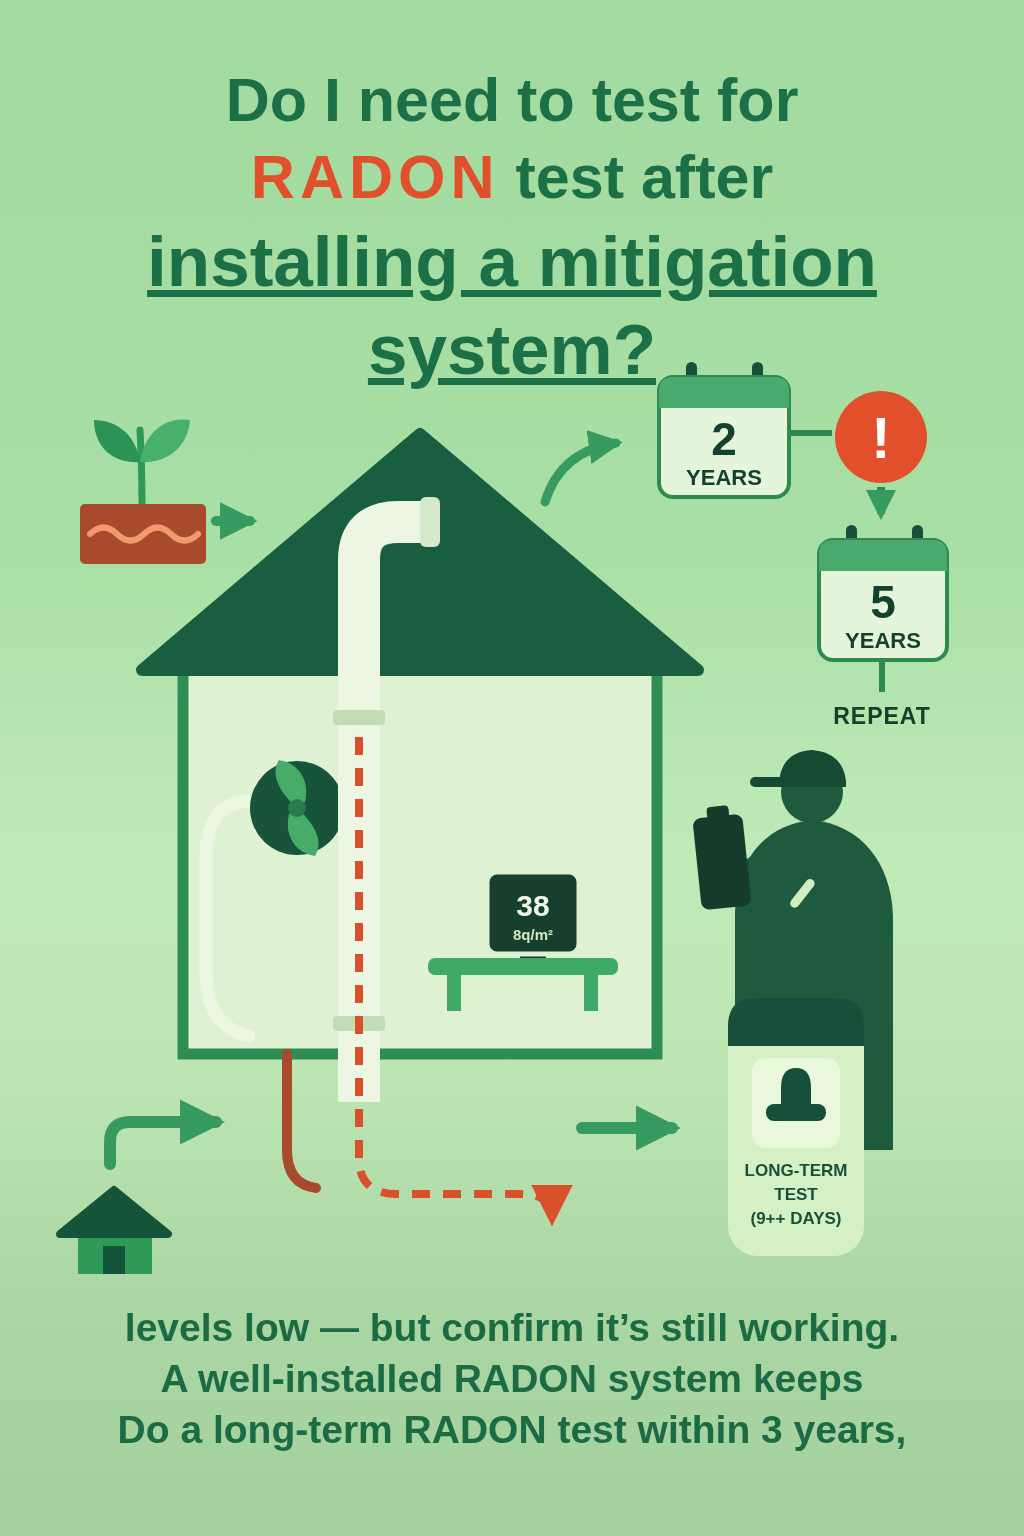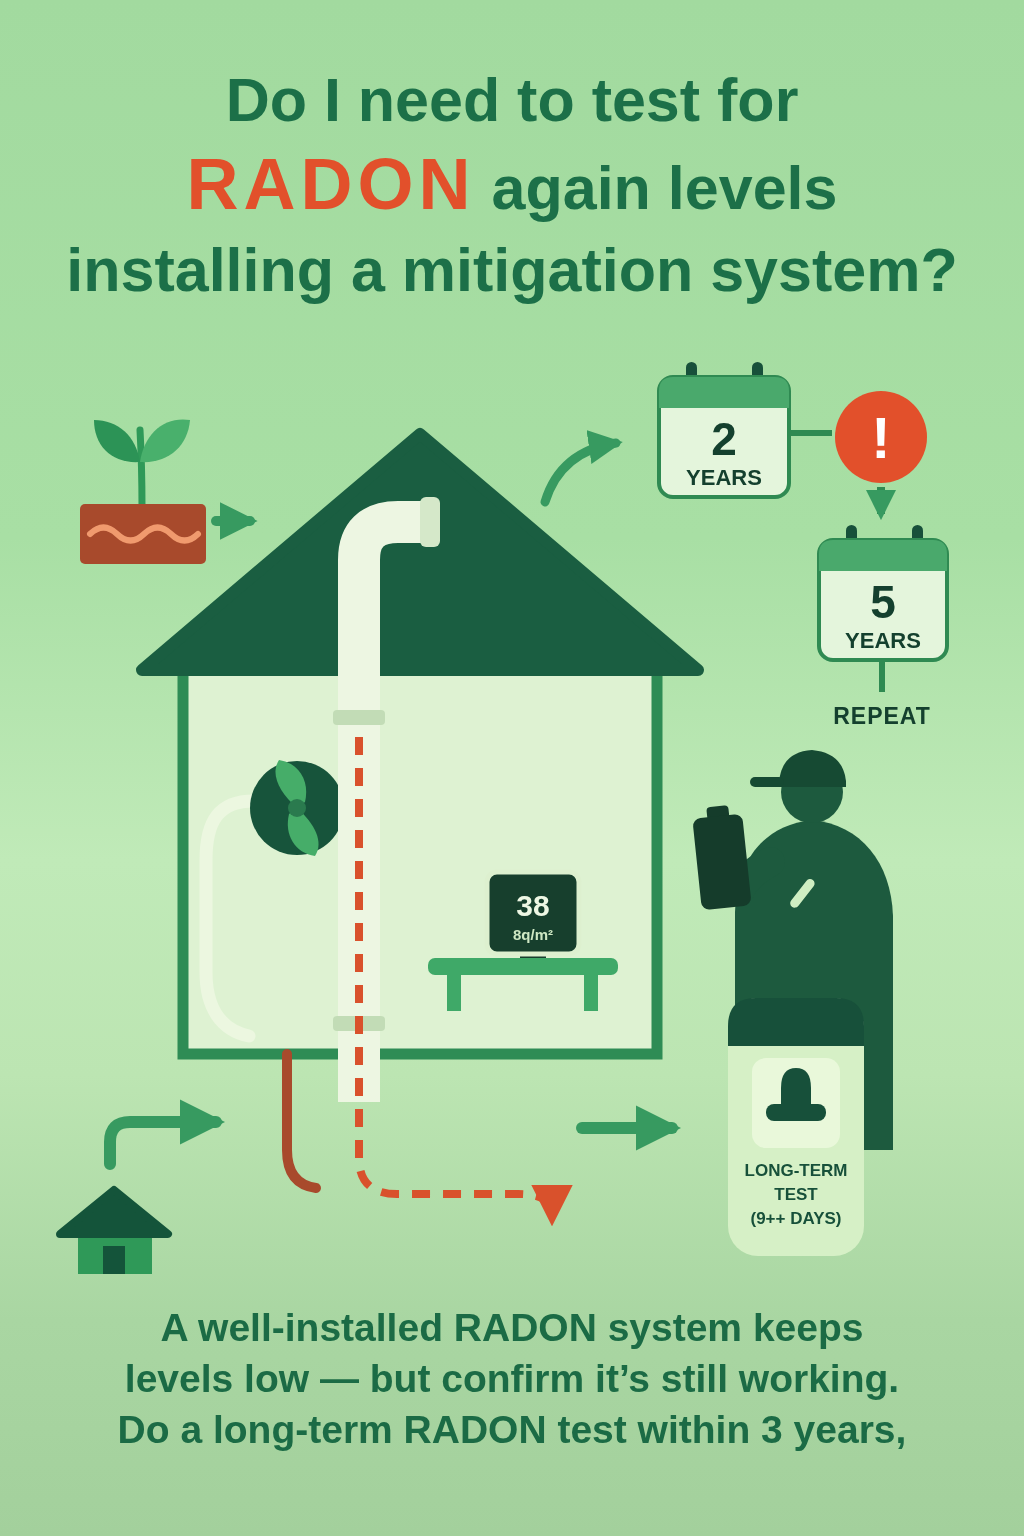--- a/index.html
+++ b/index.html
@@ -12,43 +12,43 @@
       #a2da9f 0%, #a8dfa4 35%, #c0eab8 56%,
       #bce5b2 70%, #a9d6a2 86%, #a3d09c 100%);
   }
 
   .title {
     position:absolute; top:62px; left:0; width:100%;
     text-align:center; color:#1c7048; font-weight:700;
   }
   .title .t1 { font-size:61px; line-height:1.25; }
   .title .t2 { font-size:61px; line-height:1.3; }
-  .title .t3 { font-size:61px; line-height:1.25; }
+  .title .t3 { font-size:71px; line-height:1.25;text-decoration:underline; }
   .title .radon {
-    font-size:72px; color:#e2502b; font-weight:700;
+    font-size:61px; color:#e2502b; font-weight:700;
     letter-spacing:5px; margin-right:16px;
   }
 
   .scene { position:absolute; left:0; top:0; width:1024px; height:1536px; }
   svg text { font-family:"Liberation Sans", sans-serif; }
 
   .footer {
     position:absolute; top:1302px; left:0; width:100%;
     text-align:center; font-size:39px; font-weight:700;
     color:#1b6b45; line-height:1.31;
   }
 </style>
 </head>
 <body>
 
 <div class="poster">
 
   <div class="title">
     <div class="t1">Do I need to test for</div>
-    <div class="t2"><span class="radon">RADON</span><span>again levels</span></div>
+    <div class="t2"><span class="radon">RADON</span><span>test after</span></div>
     <div class="t3">installing a mitigation system?</div>
   </div>
 
   <svg class="scene" viewBox="0 0 1024 1536">
     <defs>
       <marker id="ag" viewBox="0 0 6 6" refX="4.8" refY="3" markerWidth="3.8" markerHeight="3.8" orient="auto-start-reverse">
         <path d="M0,0 L6,3 L0,6 Z" fill="#379a60"></path>
       </marker>
       <marker id="ar" viewBox="0 0 6 6" refX="4.8" refY="3" markerWidth="5.2" markerHeight="5.2" orient="auto-start-reverse">
         <path d="M0,0 L6,3 L0,6 Z" fill="#d9512c"></path>
@@ -157,18 +157,18 @@
     <path d="M582,1128 L672,1128" stroke="#379a60" stroke-width="12" fill="none" stroke-linecap="round" marker-end="url(#ag)"></path>
 
     <g>
       <rect x="78" y="1226" width="74" height="48" fill="#2f9958"></rect>
       <path d="M60,1234 L114,1190 L168,1234 Z" fill="#14543a" stroke="#14543a" stroke-width="8" stroke-linejoin="round"></path>
       <rect x="103" y="1246" width="22" height="28" fill="#14543a"></rect>
     </g>
   </svg>
 
   <div class="footer">
+    <div>levels low — but confirm it’s still working.</div>
     <div>A well-installed RADON system keeps</div>
-    <div>levels low — but confirm it’s still working.</div>
     <div>Do a long-term RADON test within 3 years,</div>
   </div>
 
 </div>
 
 </body></html>

